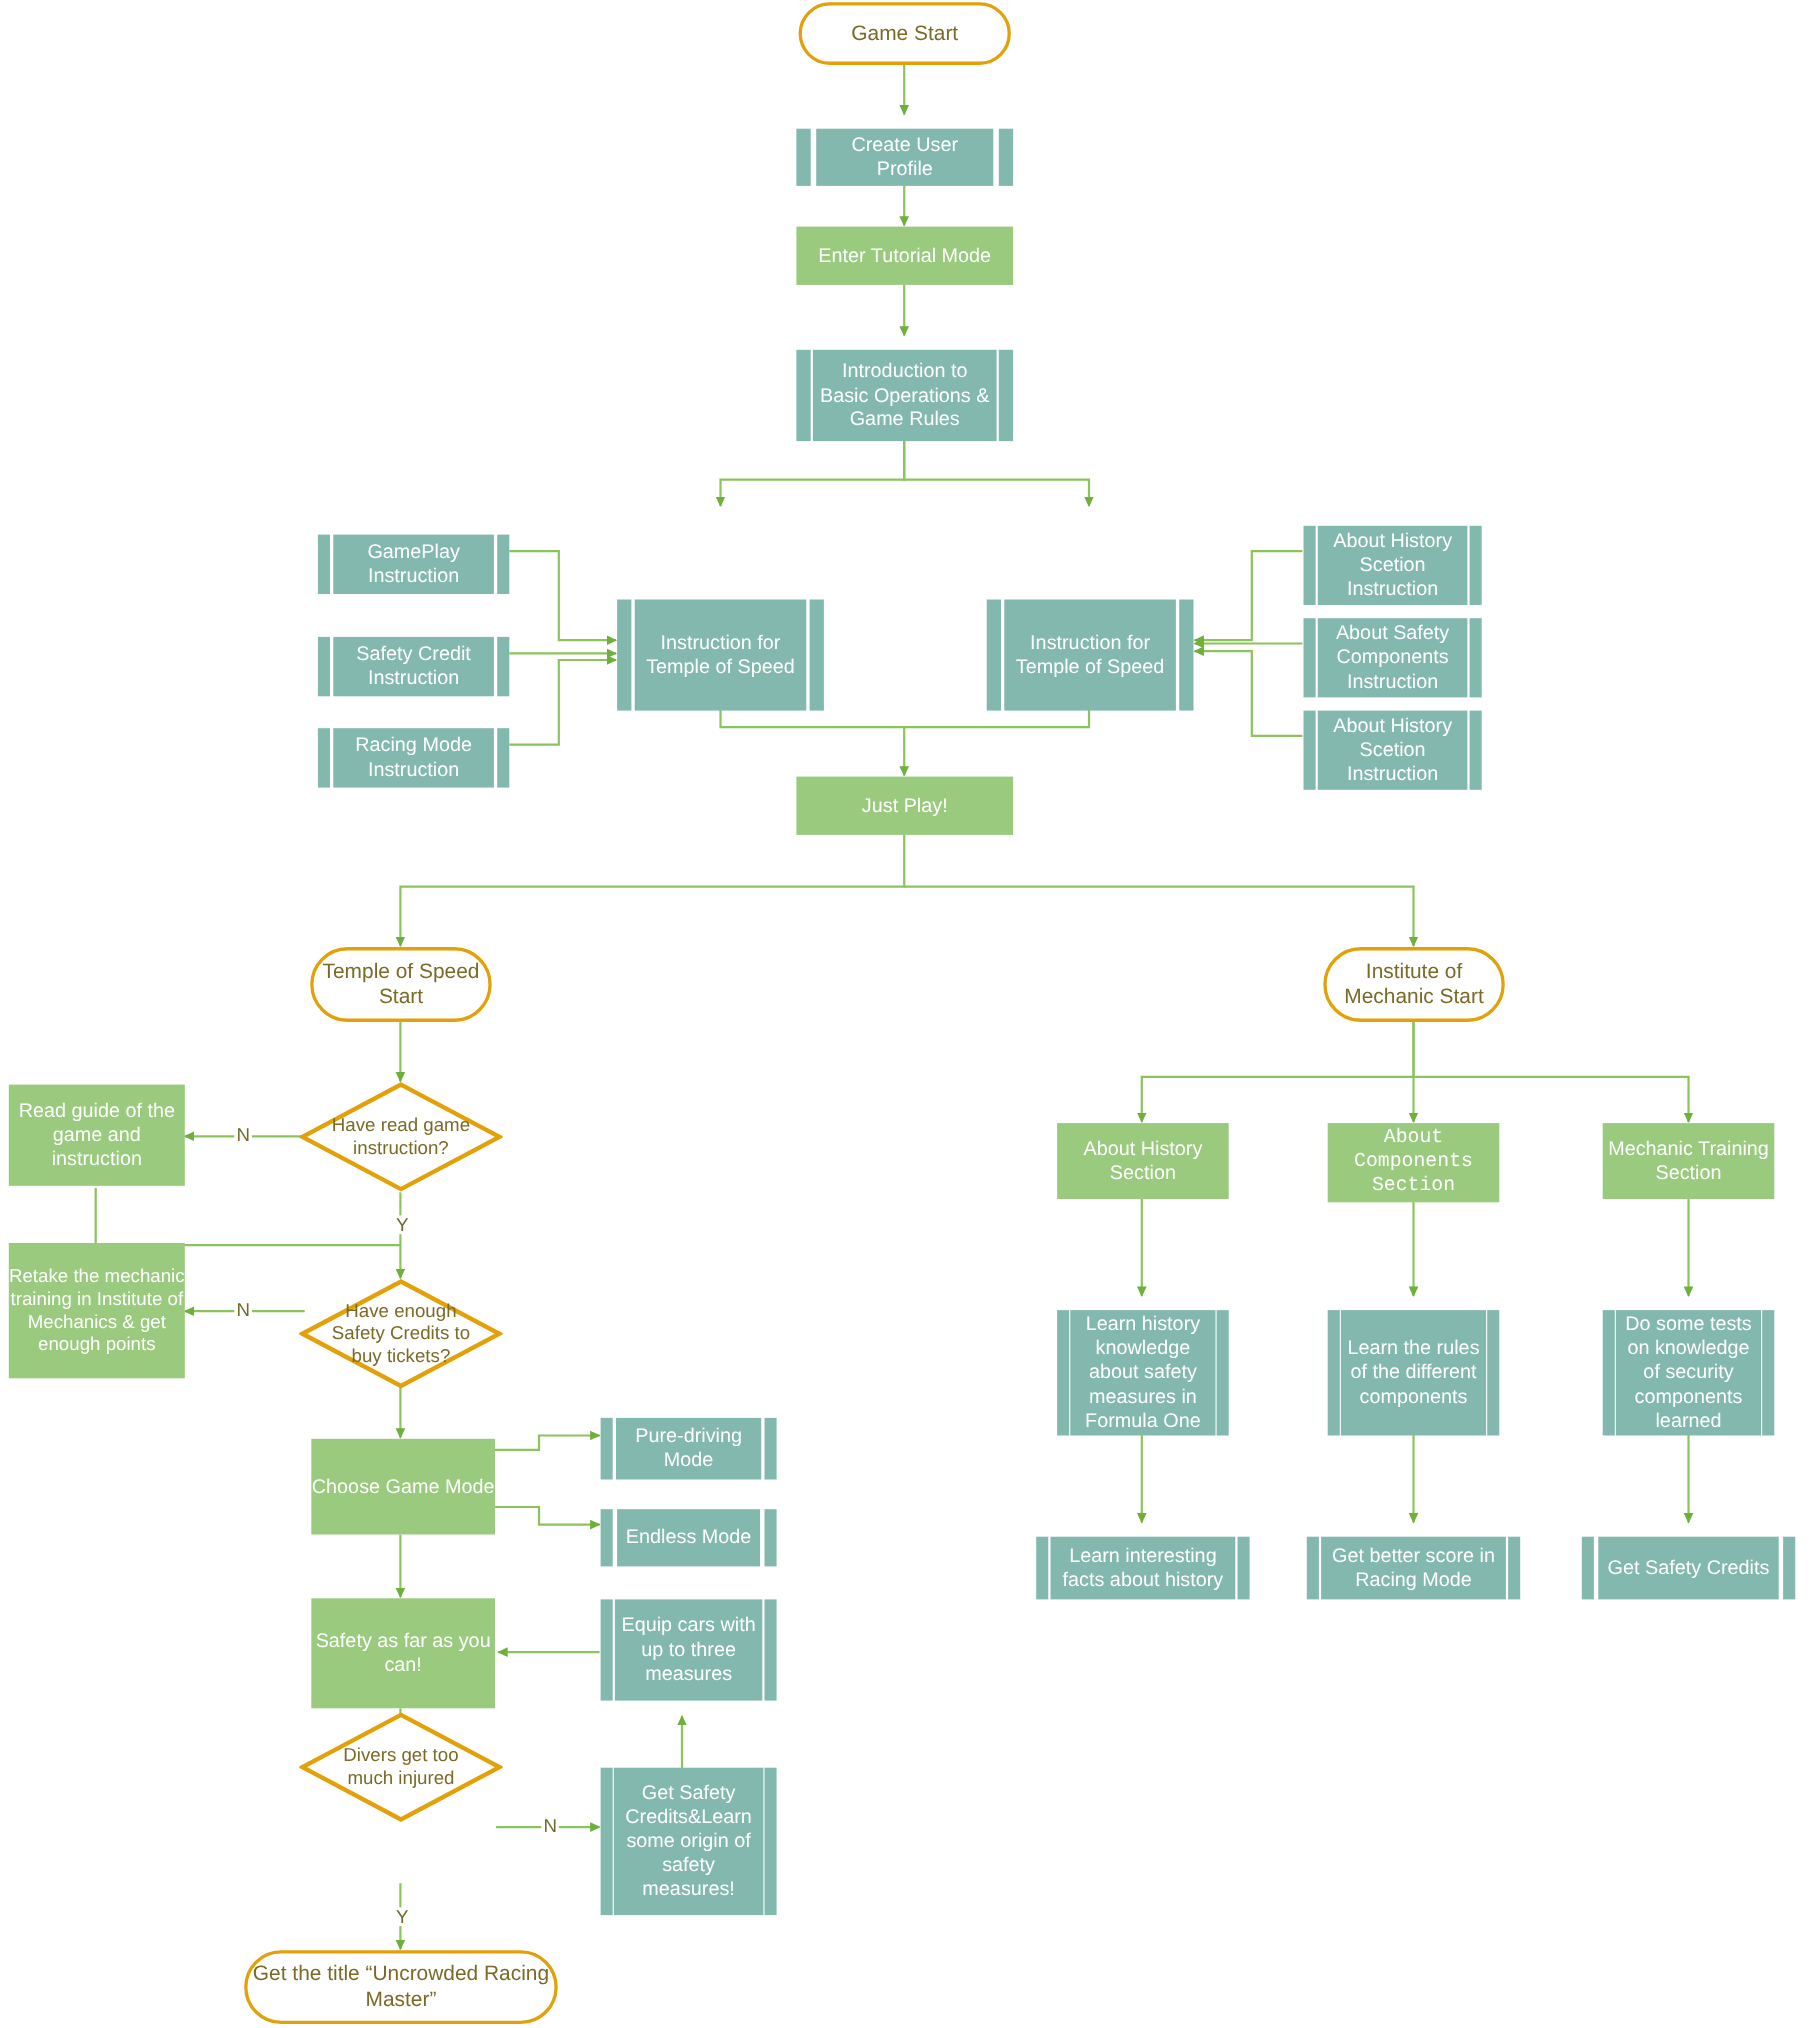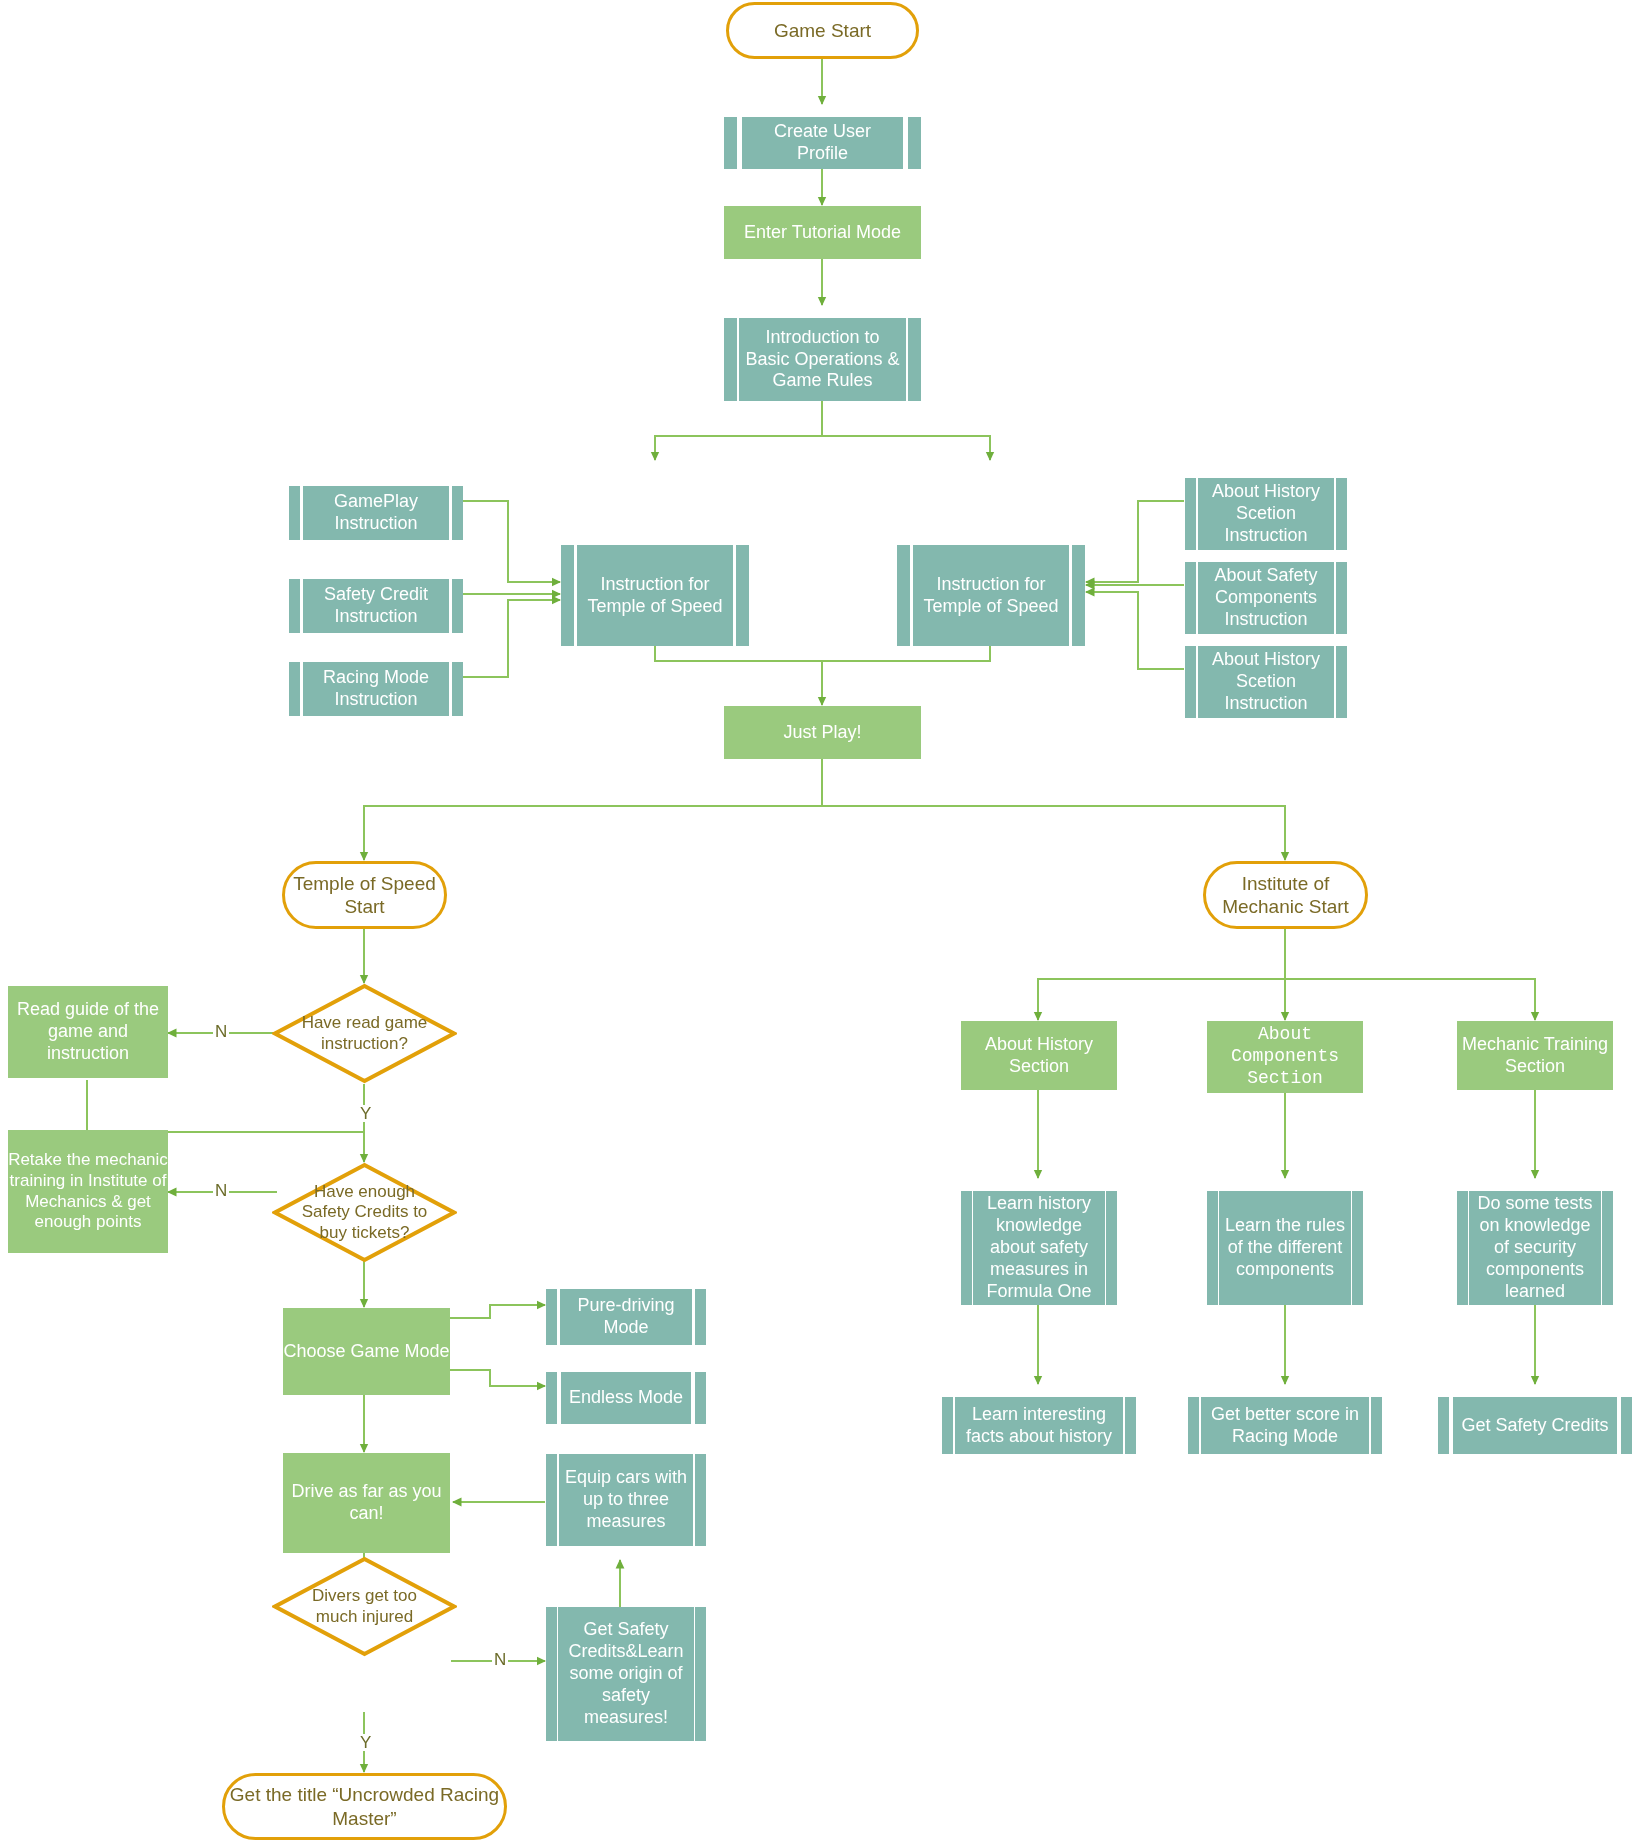--- a/index.html
+++ b/index.html
@@ -260,21 +260,21 @@
 
   <div class="node bar" style="left:546px;top:1360px;width:160px;height:52px;display:flex;">
     <div class="bl" style="width:11px;"></div>
     <div style="width:4px;"></div>
     <div class="bd">Endless Mode</div>
     <div style="width:4px;"></div>
     <div class="br" style="width:11px;"></div>
   </div>
 
   <div class="node proc" style="left:283px;top:1453px;width:167px;height:100px;">
-    <span>Drive as far as you can!</span>
+    <span>Safety as far as you can!</span>
   </div>
 
   <div class="node bar" style="left:546px;top:1442px;width:160px;height:92px;display:flex;">
     <div class="bl" style="width:11px;"></div>
     <div style="width:4px;"></div>
     <div class="bd">Equip cars with up to three measures</div>
     <div style="width:4px;"></div>
     <div class="br" style="width:11px;"></div>
   </div>
 

